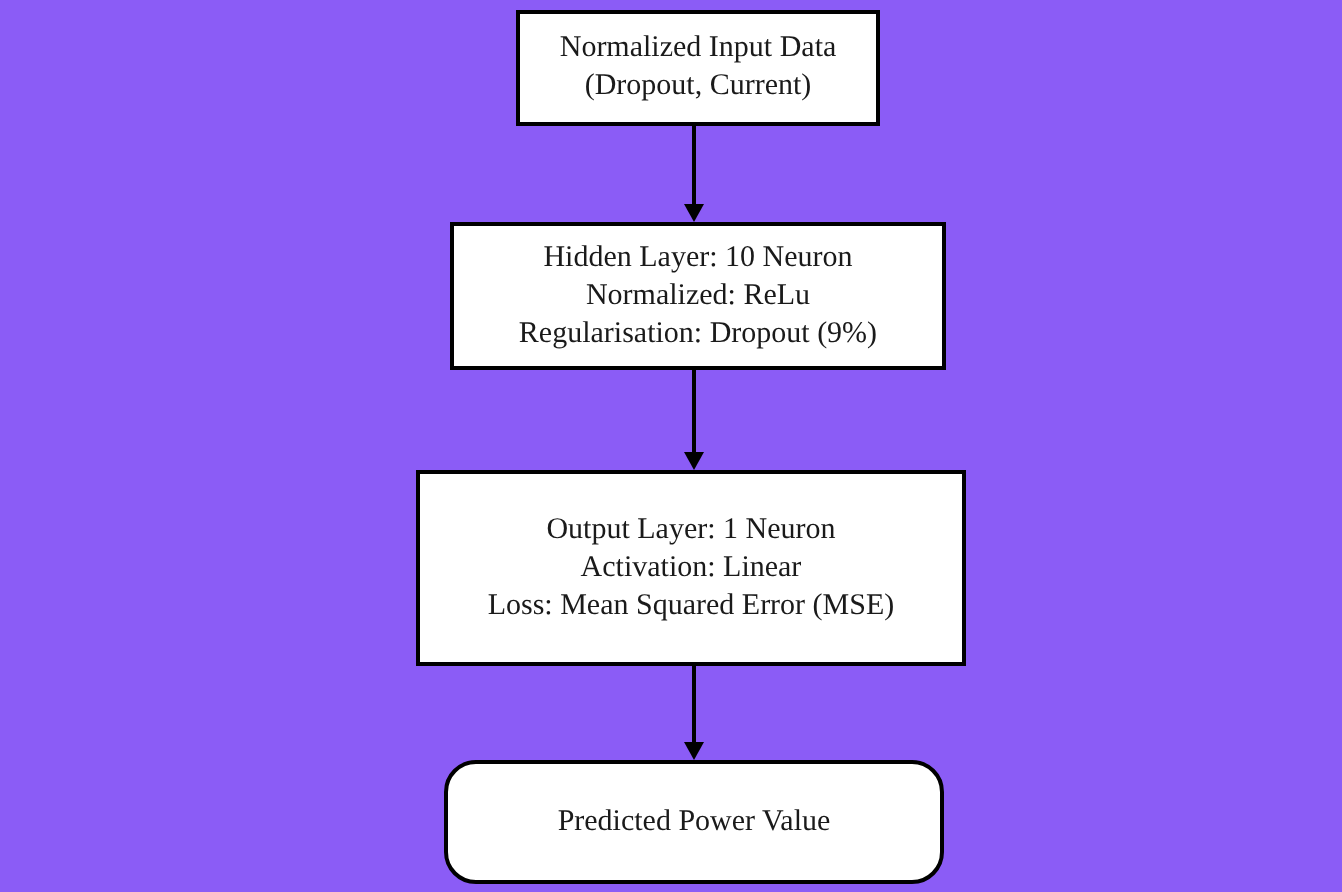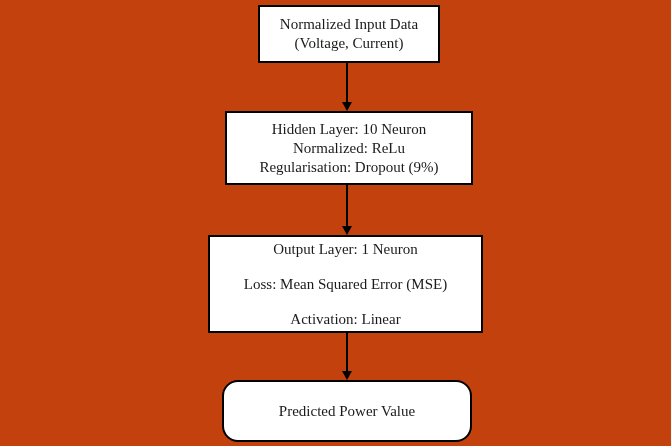--- a/index.html
+++ b/index.html
@@ -4,41 +4,41 @@
 <style>
   html, body {
     margin: 0;
     padding: 0;
     background: #ffffff;
   }
   .canvas {
     position: relative;
     width: 671px;
     height: 446px;
-    background: #c2410c;
+    background: #8b5cf6;
     overflow: hidden;
     font-family: "Liberation Serif", "DejaVu Serif", serif;
     color: #1a1a1a;
   }
   .node {
     position: absolute;
     box-sizing: border-box;
     border: 2px solid #000000;
     background: #ffffff;
     display: flex;
     flex-direction: column;
     justify-content: center;
     align-items: center;
     text-align: center;
     font-size: 15px;
     line-height: 19px;
   }
   .node-input     { left: 258px; top: 5px;   width: 182px; height: 58px; }
   .node-hidden    { left: 225px; top: 111px; width: 248px; height: 74px; }
-  .node-output    { left: 208px; top: 235px; width: 275px; height: 98px; gap: 16px; }
+  .node-output    { left: 208px; top: 235px; width: 275px; height: 98px; }
   .node-predicted { left: 222px; top: 380px; width: 250px; height: 62px; border-radius: 16px; }
   .arrow {
     position: absolute;
     left: 341px;
     width: 12px;
     display: flex;
     flex-direction: column;
     align-items: center;
   }
   .arrow-1 { top: 63px;  height: 48px; }
@@ -61,43 +61,43 @@
     white-space: nowrap;
   }
 </style>
 </head>
 <body>
 
 <div class="canvas">
 
   <div class="node node-input">
     <span class="line">Normalized Input Data</span>
-    <span class="line">(Voltage, Current)</span>
+    <span class="line">(Dropout, Current)</span>
   </div>
 
   <div class="arrow arrow-1">
     <div class="shaft"></div>
     <div class="head"></div>
   </div>
 
   <div class="node node-hidden">
     <span class="line">Hidden Layer: 10 Neuron</span>
     <span class="line">Normalized: ReLu</span>
     <span class="line">Regularisation: Dropout (9%)</span>
   </div>
 
   <div class="arrow arrow-2">
     <div class="shaft"></div>
     <div class="head"></div>
   </div>
 
   <div class="node node-output">
     <span class="line">Output Layer: 1 Neuron</span>
+    <span class="line">Activation: Linear</span>
     <span class="line">Loss: Mean Squared Error (MSE)</span>
-    <span class="line">Activation: Linear</span>
   </div>
 
   <div class="arrow arrow-3">
     <div class="shaft"></div>
     <div class="head"></div>
   </div>
 
   <div class="node node-predicted">
     <span class="line">Predicted Power Value</span>
   </div>

